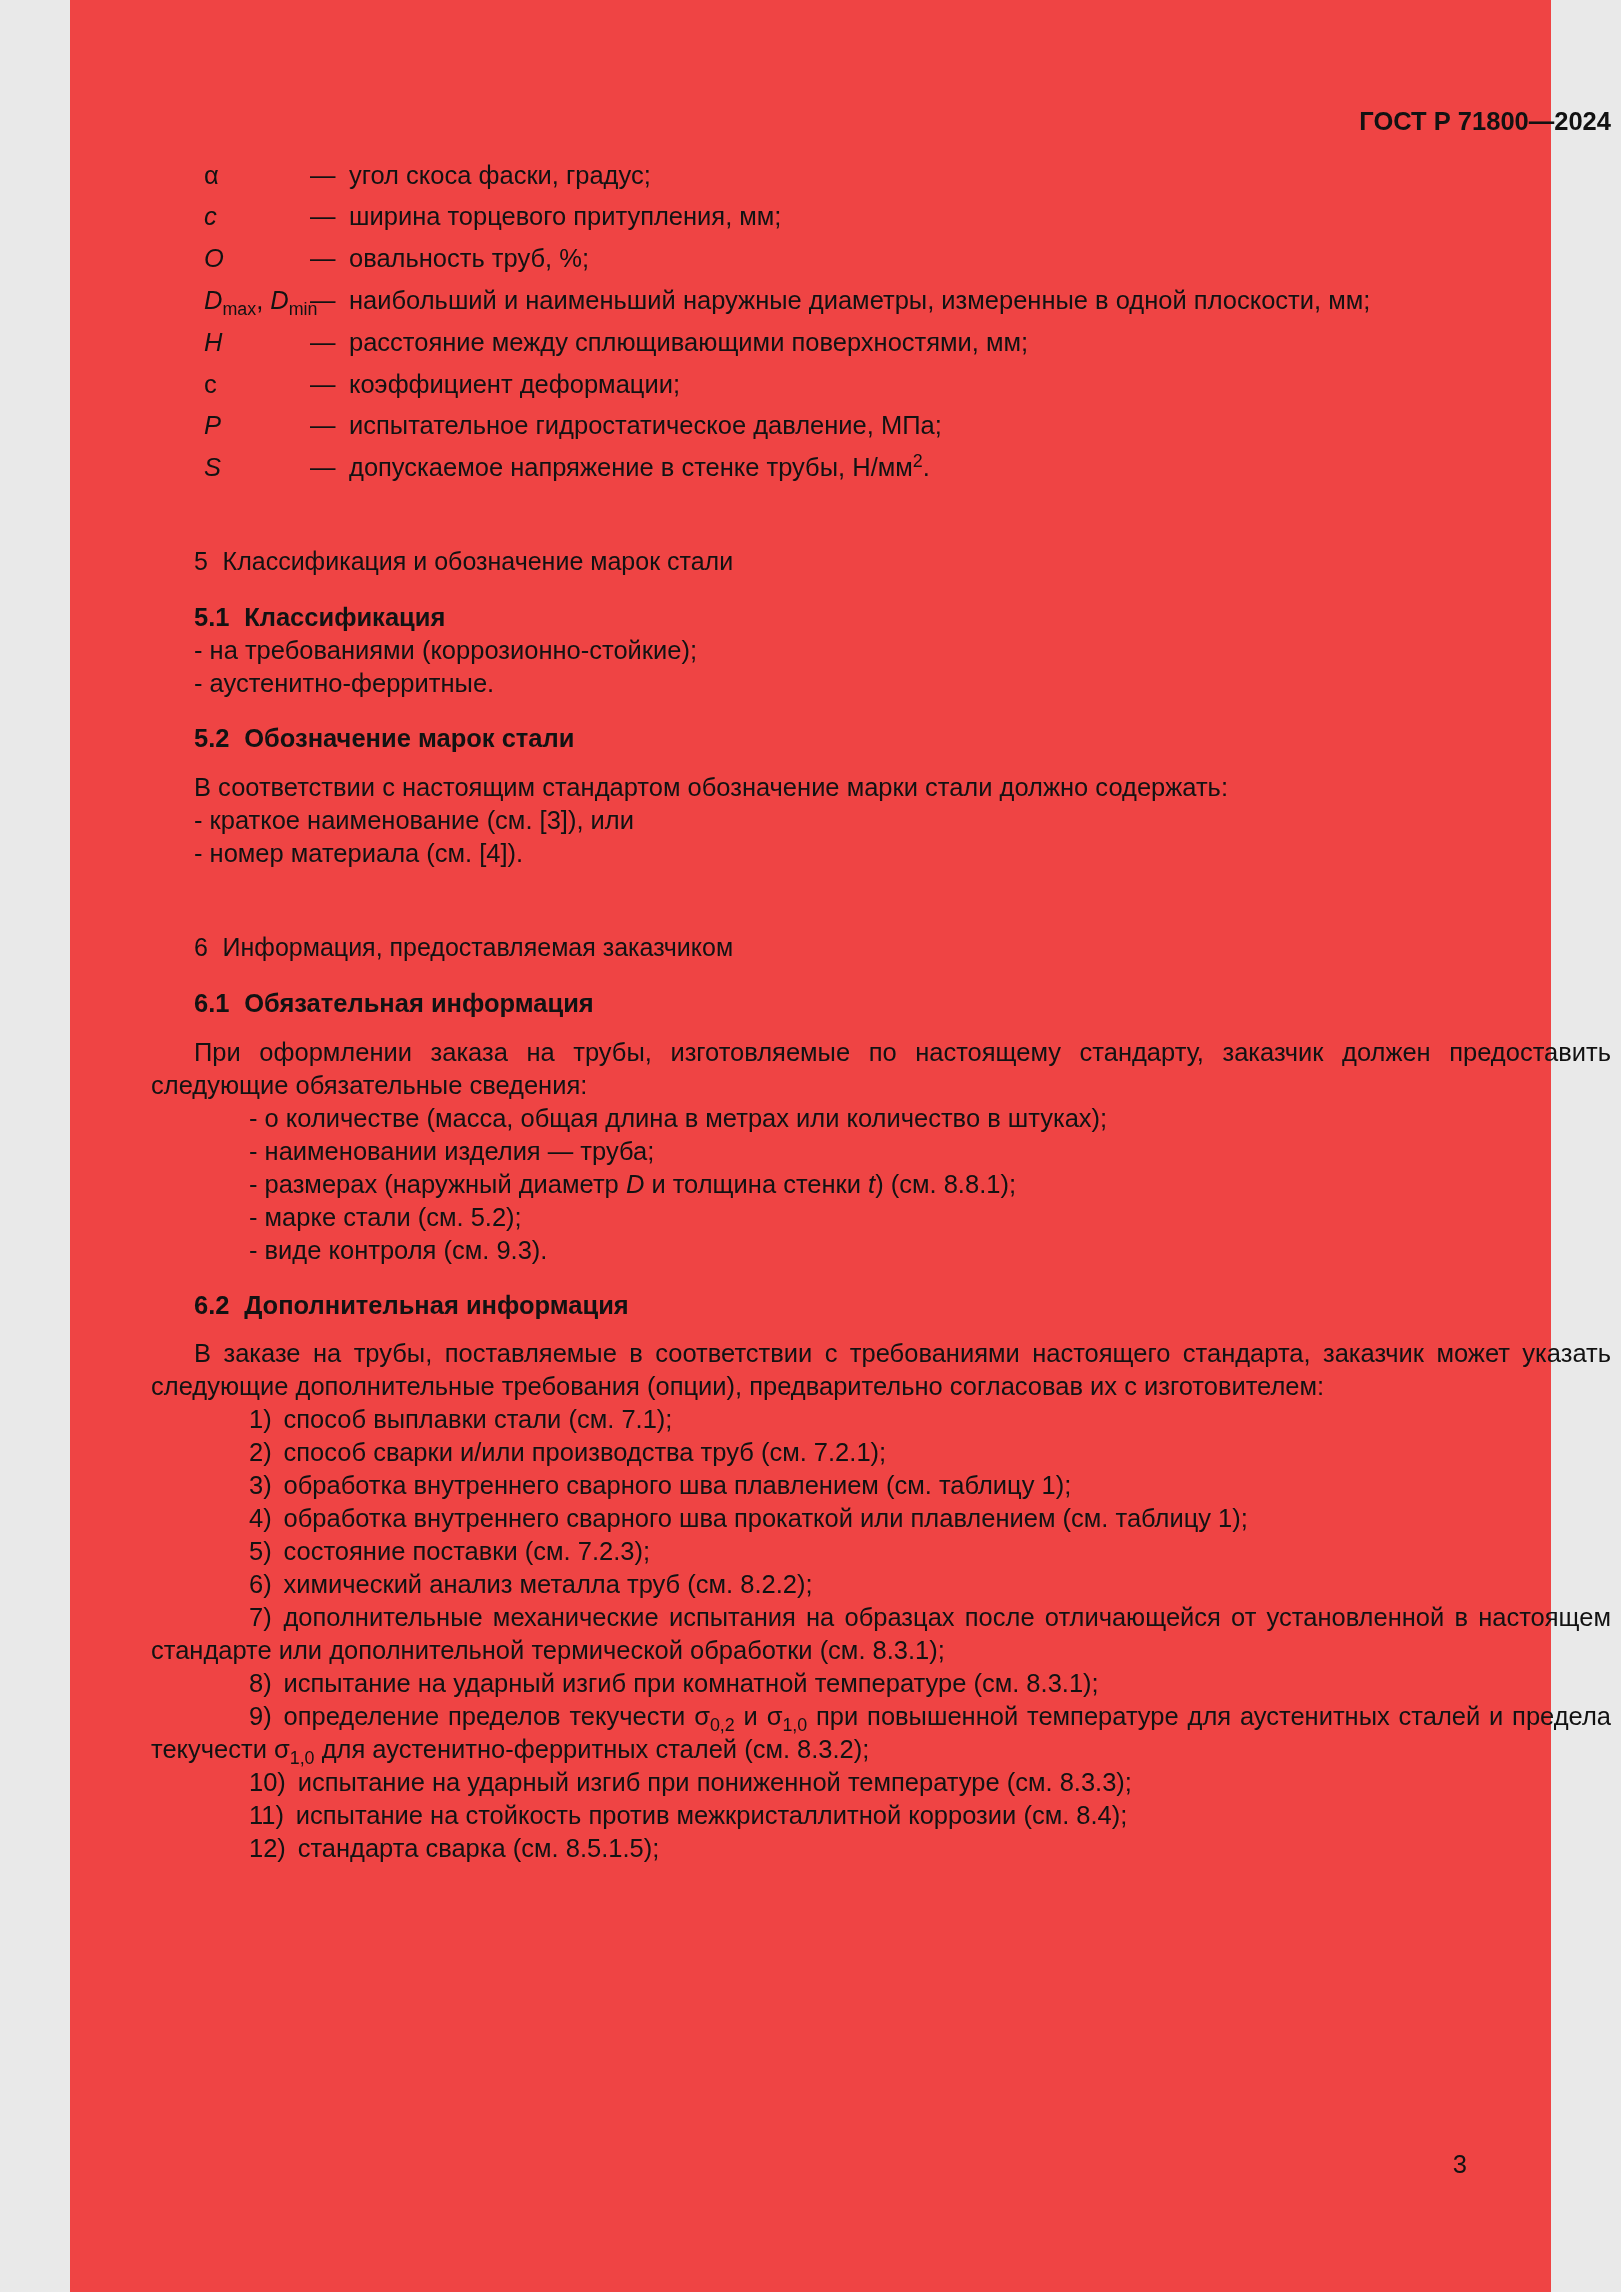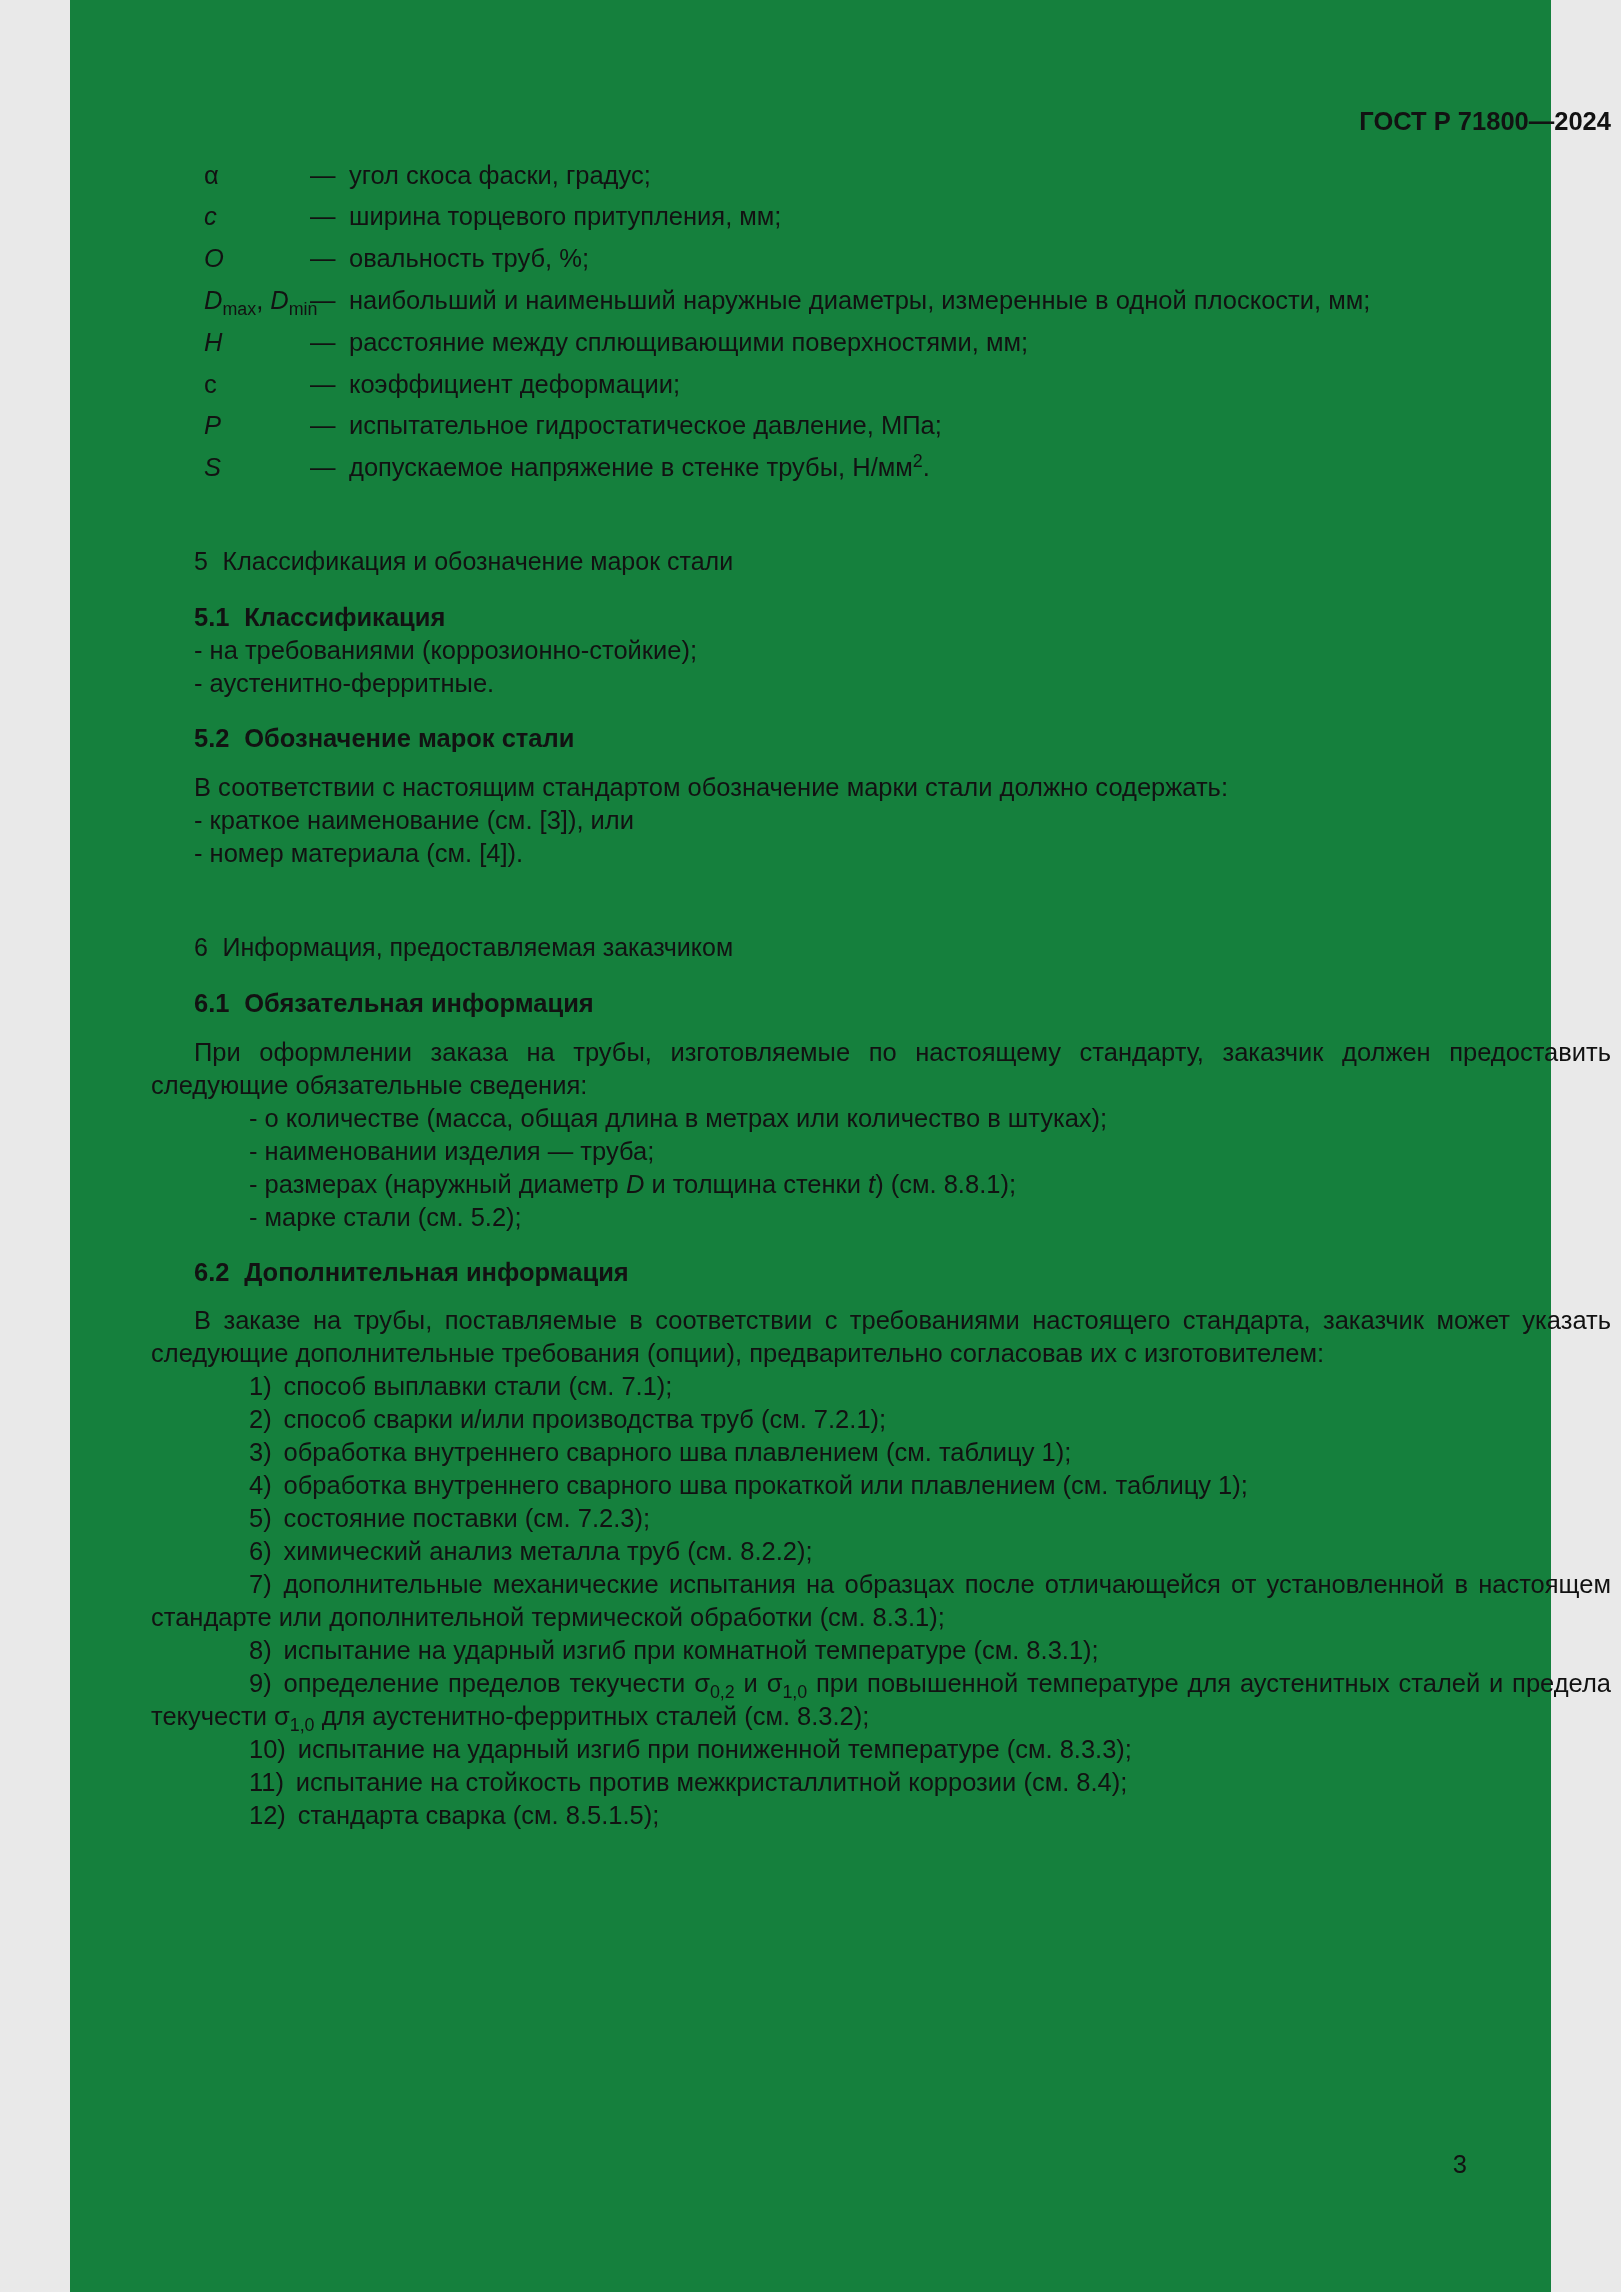--- a/index.html
+++ b/index.html
@@ -1,18 +1,18 @@
 <!DOCTYPE html>
 <html><head>
 <meta charset="utf-8">
 <style>
   *{box-sizing:border-box}
   html,body{margin:0;padding:0;background:#e9e9e9}
   .page{
-    position:relative;width:1481px;height:2293px;margin:0 auto;background:#15803d;
+    position:relative;width:1481px;height:2293px;margin:0 auto;background:#ef4444;
     font-family:"Liberation Sans","DejaVu Sans",sans-serif;color:#121212;
   }
   .content{position:absolute;left:81px;top:106px;width:1460px}
   .doc-header{font-size:25.5px;line-height:31px;font-weight:bold;text-align:right}
 
   .defs{margin-top:21.6px;padding-left:53px;font-size:25.5px}
   .def-row{display:flex;align-items:flex-start;line-height:33px}
   .def-row + .def-row{margin-top:8.8px}
   .def-sym{flex:none;width:106px;white-space:nowrap}
   .def-dash{flex:none;width:39px}
@@ -117,20 +117,21 @@
     <div class="list">
 
         <p class="li indent2">- о количестве (масса, общая длина в метрах или количество в штуках);</p>
 
         <p class="li indent2">- наименовании изделия — труба;</p>
 
         <p class="li indent2">- размерах (наружный диаметр <i>D</i> и толщина стенки <i>t</i>) (см. 8.8.1);</p>
 
         <p class="li indent2">- марке стали (см. 5.2);</p>
 
+        <p class="li indent2">- виде контроля (см. 9.3).</p>
       </div>
 
     <h3 class="sub"><span class="hnum">6.2</span><span>Дополнительная информация</span></h3>
     <p class="intro">В заказе на трубы, поставляемые в соответствии с требованиями настоящего стандарта, заказчик может указать следующие дополнительные требования (опции), предварительно согласовав их с изготовителем:</p>
     <div class="list">
 
         <p class="li indent2"><span class="num-marker">1)</span><span>способ выплавки стали (см. 7.1);</span></p>
 
         <p class="li indent2"><span class="num-marker">2)</span><span>способ сварки и/или производства труб (см. 7.2.1);</span></p>
 

